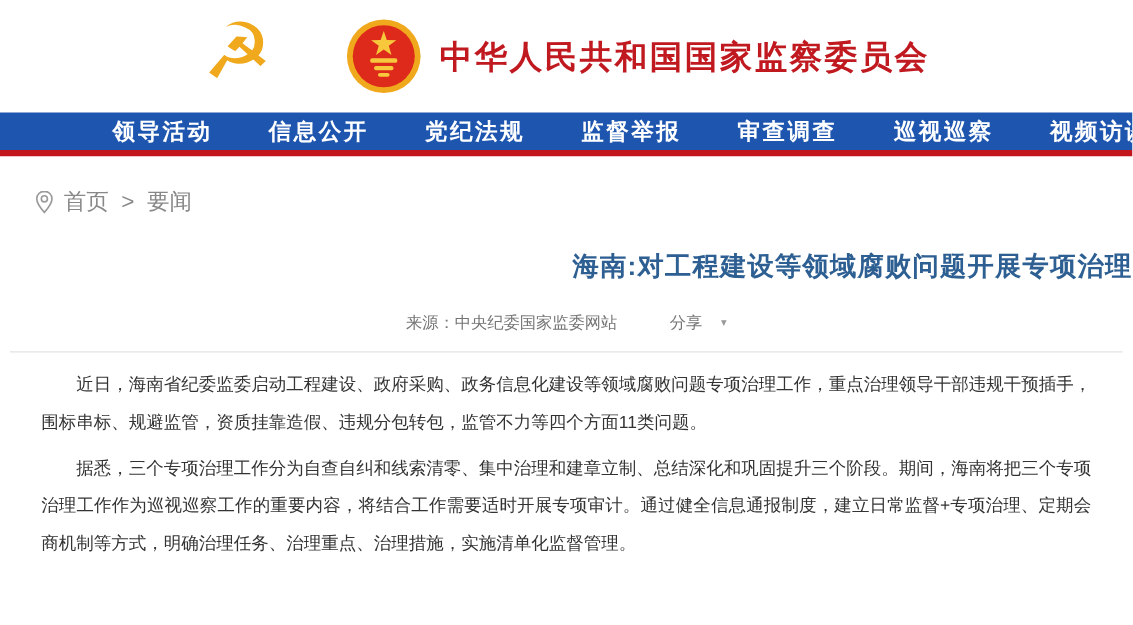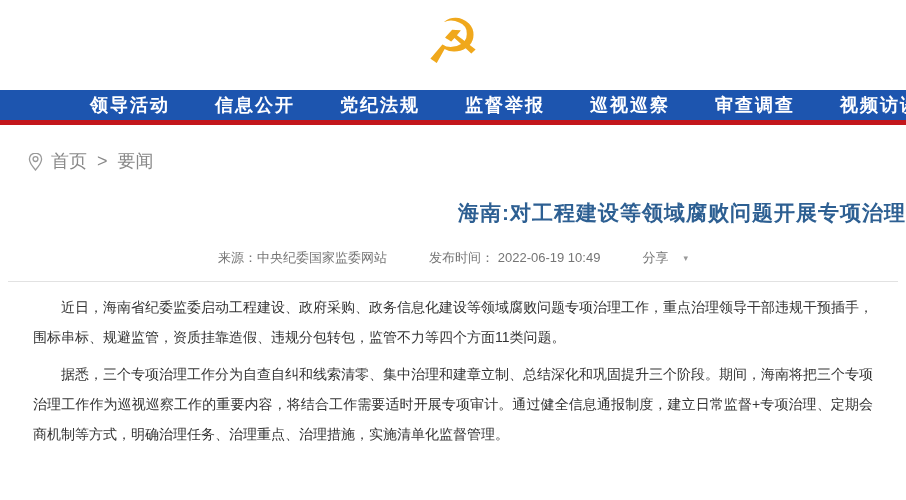--- a/index.html
+++ b/index.html
@@ -55,35 +55,48 @@
   .article-body p{font-size:14px;line-height:30px;color:var(--body-text);
     text-indent:2em;text-align:justify;margin-bottom:7px;}
 </style>
 </head>
 <body>
 
 <header class="site-header">
   <div class="brand">
     <span class="party-emblem">☭</span>
   </div>
+  <div class="brand">
+    <span class="national-emblem">
+      <svg width="62" height="62" viewBox="0 0 40 40">
+        <circle cx="20" cy="20" r="19" fill="#f0a81c"></circle>
+        <circle cx="20" cy="20" r="16" fill="#dd2a1b"></circle>
+        <polygon fill="#f8c83c" points="20,7 21.6,11.6 26.5,11.7 22.6,14.6 24,19.3 20,16.5 16,19.3 17.4,14.6 13.5,11.7 18.4,11.6"></polygon>
+        <rect x="13" y="21" width="14" height="2.4" rx="1" fill="#f8c83c"></rect>
+        <rect x="15" y="25" width="10" height="2.2" rx="1" fill="#f8c83c"></rect>
+        <rect x="17" y="28.6" width="6" height="2" rx="1" fill="#f8c83c"></rect>
+      </svg>
+    </span>
+    <span class="brand-title">中华人民共和国国家监察委员会</span>
+  </div>
 </header>
 
 <nav class="main-nav">
 
     <a class="nav-item">领导活动</a>
 
     <a class="nav-item">信息公开</a>
 
     <a class="nav-item">党纪法规</a>
 
     <a class="nav-item">监督举报</a>
 
+    <a class="nav-item">审查调查</a>
+
     <a class="nav-item">巡视巡察</a>
-
-    <a class="nav-item">审查调查</a>
 
     <a class="nav-item">视频访谈</a>
 
     <a class="nav-item">历史文化</a>
   </nav>
 <div class="red-line"></div>
 
 <main>
   <div class="breadcrumb">
     <span class="pin-icon">
@@ -94,21 +107,20 @@
     </span>
     <a>首页</a>
     <span class="crumb-sep">&gt;</span>
     <a>要闻</a>
   </div>
 
   <h1 class="article-title">海南:对工程建设等领域腐败问题开展专项治理</h1>
 
   <div class="article-meta">
     <span>来源：中央纪委国家监委网站</span>
-    <span><span>发布时间：</span> <span>2022-06-19 10:49</span></span>
     <span class="share-btn">
         <span>分享</span>
         <span class="share-caret">▾</span>
       </span>
   </div>
 
   <hr class="meta-sep">
 
   <article class="article-body">
 

